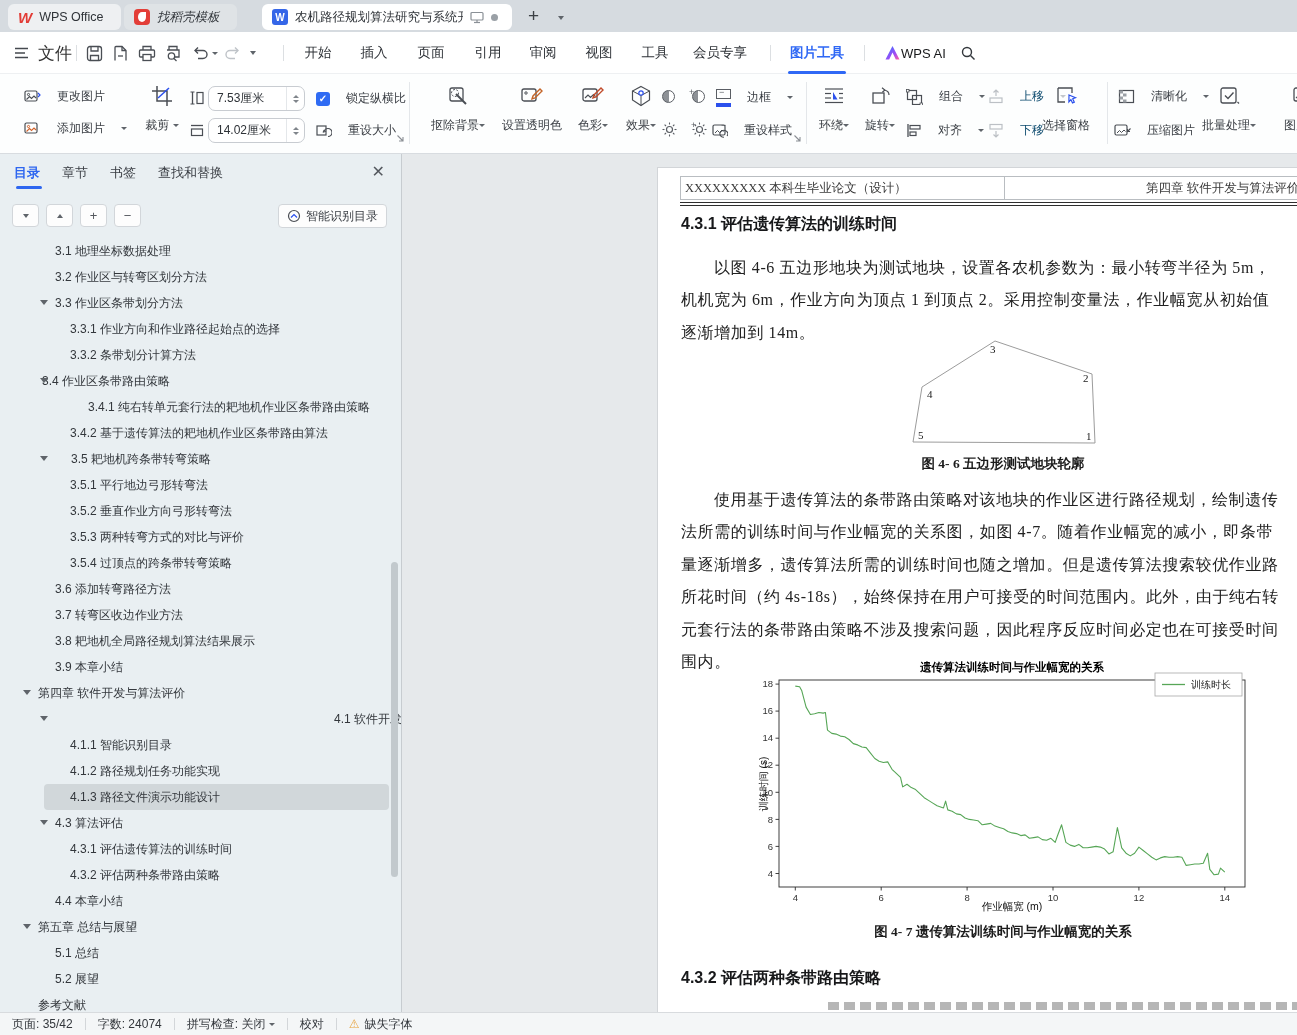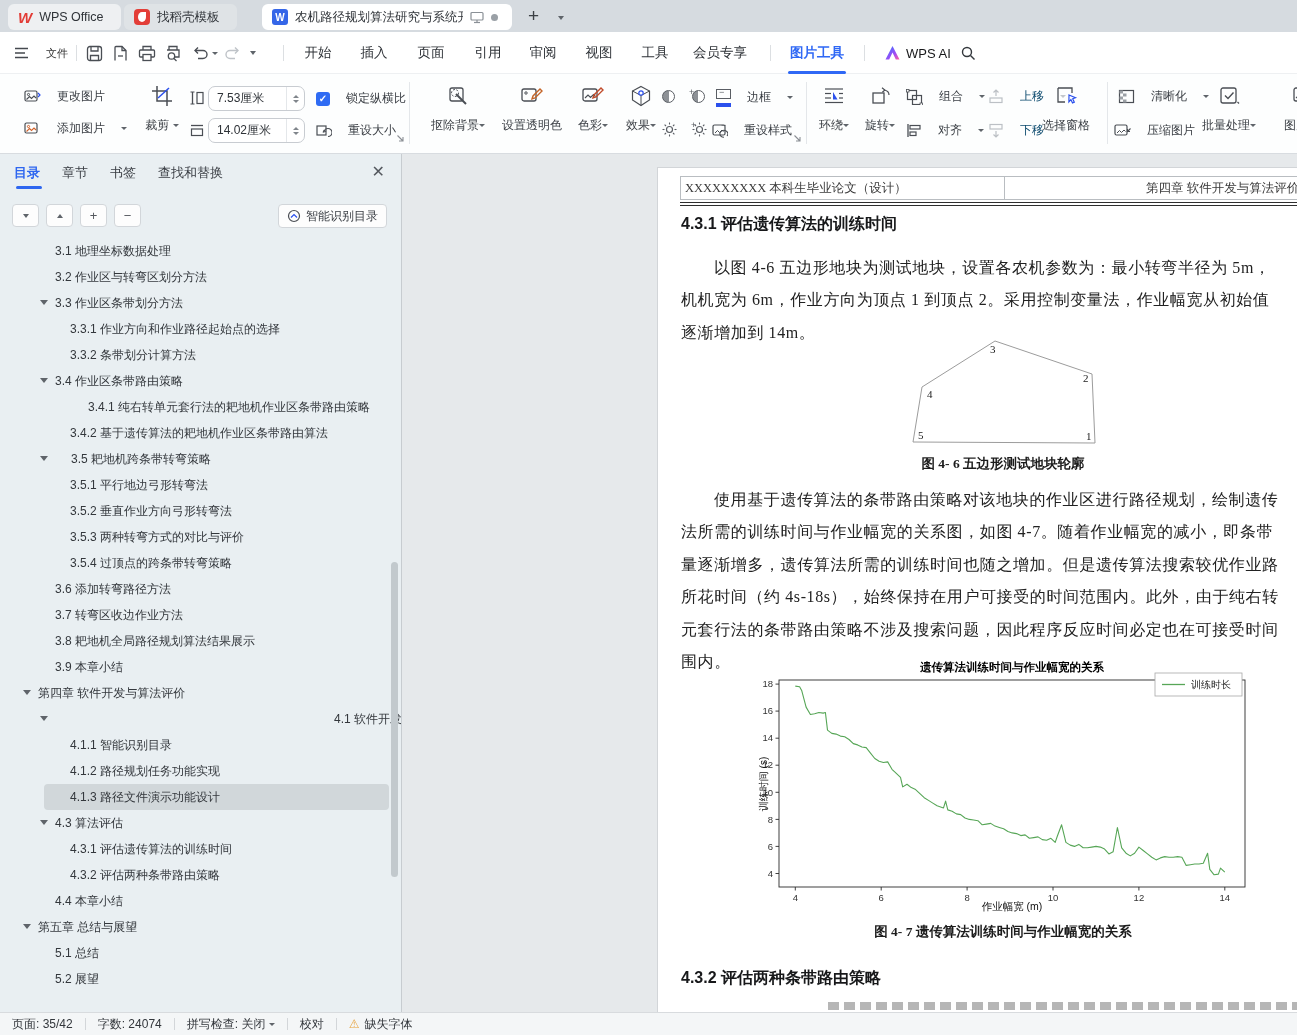--- a/index.html
+++ b/index.html
@@ -3,21 +3,21 @@
 <meta charset="utf-8">
 <style>
   * { margin:0; padding:0; box-sizing:border-box; }
   html,body { width:1297px; height:1035px; overflow:hidden; }
   body { font-family:"Liberation Sans", sans-serif; font-size:12px; color:#333; background:#d6dbdf; position:relative; }
 
   
   .tabbar { position:absolute; left:0; top:0; width:1297px; height:32px; background:#d6dbe0; }
   .tab { position:absolute; top:4px; height:26px; border-radius:6px; display:flex; align-items:center; padding:0 10px; gap:7px; font-size:12.5px; color:#2f3338; cursor:default; }
   .tab-home { left:8px; width:113px; background:#eef0f2; }
-  .tab-docer { left:124px; width:113px; background:#dfe3e6; }
+  .tab-docer { left:124px; width:113px; background:#dfe3e6;font-style:italic; }
   .tab-doc { left:262px; width:250px; background:#ffffff; }
   .wps-w { color:#e23c36; font-weight:bold; font-style:italic; font-size:15px; }
   .docer-ic { width:16px; height:16px; border-radius:4px; background:#e33e38; position:relative; flex:none; }
   .docer-ic::after { content:""; position:absolute; left:4px; top:3px; width:8px; height:10px; border-radius:60% 0 60% 60%; background:#fff; }
   .docw-ic { width:16px; height:16px; border-radius:3px; background:#3566e8; color:#fff; font-size:10px; font-weight:bold; display:flex; align-items:center; justify-content:center; flex:none; }
   .tab-doc .title { max-width:168px; overflow:hidden; white-space:nowrap; }
   .dot { width:7px; height:7px; border-radius:50%; background:#9aa0a6; flex:none; }
   .tab-plus { position:absolute; left:528px; top:5px; font-size:19px; color:#3c4045; }
   .tab-caret { position:absolute; left:558px; top:10px; }
 
@@ -89,21 +89,21 @@
   .cap { position:absolute; left:23px; width:644px; text-align:center; font-family:"Liberation Serif", serif; font-weight:bold; font-size:13.5px; color:#1c1c1c; white-space:nowrap; }
   .figwrap { position:absolute; }
   .cutline { position:absolute; left:170px; top:834px; width:470px; height:8px; background:repeating-linear-gradient(90deg,#6d6d6d 0 11px, transparent 11px 16px); opacity:0.5; }
 
   
   .statusbar { position:absolute; left:0; top:1012px; width:1297px; height:23px; background:#f4f6f7; border-top:1px solid #d8dbde; display:flex; align-items:center; font-size:12px; color:#33373c; padding-left:12px; }
   .sdiv { width:1px; height:12px; background:#d3d6d9; margin:0 12px; }
   .warn { color:#e6a23c; font-size:12px; margin-right:5px; }
 
   svg { display:block; }
-  .ai-txt { font-size:13px; color:#17181a; margin-left:5px; }
+  .ai-txt { font-size:13px; color:#17181a; }
 </style>
 </head>
 <body>
 
 <div class="tabbar">
   <div class="tab tab-home">
     <span class="wps-w">W</span>
     <span>WPS Office</span>
   </div>
   <div class="tab tab-docer">
@@ -125,21 +125,21 @@
   <div class="tab-plus">+</div>
   <div class="tab-caret"><span class="caret"></span></div>
 </div>
 
 <div class="menubar">
   <div class="mb" style="left:14px">
     <svg width="15" height="12" viewBox="0 0 15 12">
         <path d="M1 1.5h13M1 6h10M1 10.5h13" stroke="#45494f" stroke-width="1.4"></path>
       </svg>
   </div>
-  <div class="mb" style="left:46px; font-size:11px">文件</div>
+  <div class="mb" style="left:38px; font-size:17px">文件</div>
   <div class="vdiv" style="left:76px"></div>
   <div class="mb icnbtn" style="left:86px">
     <svg width="17" height="17" viewBox="0 0 17 17">
         <rect x="1.5" y="1.5" width="14" height="14" rx="2.5" fill="none" stroke="#4a4e54" stroke-width="1.3"></rect>
         <path d="M5 1.5v4.5h7V1.5M4.5 15.5v-5h8v5" fill="none" stroke="#4a4e54" stroke-width="1.3"></path>
       </svg>
   </div>
   <div class="mb icnbtn" style="left:112px">
     <svg width="17" height="17" viewBox="0 0 17 17">
         <path d="M3 15.5V2.5a1 1 0 0 1 1-1h6l4 4v10" fill="none" stroke="#4a4e54" stroke-width="1.3"></path>
@@ -544,21 +544,21 @@
         <div class="toc-item" style="padding-left: 55px;">
           <span class="tri" style="left: 40px;"></span>
           <span>3.3 作业区条带划分方法</span>
         </div>
         <div class="toc-item" style="padding-left: 70px;">
           <span>3.3.1 作业方向和作业路径起始点的选择</span>
         </div>
         <div class="toc-item" style="padding-left: 70px;">
           <span>3.3.2 条带划分计算方法</span>
         </div>
-        <div class="toc-item" style="padding-left: 55px;">
+        <div class="toc-item" style="padding-left: 42px;">
           <span class="tri" style="left: 40px;"></span>
           <span>3.4 作业区条带路由策略</span>
         </div>
         <div class="toc-item" style="padding-left: 88px;">
           <span>3.4.1 纯右转单元套行法的耙地机作业区条带路由策略</span>
         </div>
         <div class="toc-item" style="padding-left: 70px;">
           <span>3.4.2 基于遗传算法的耙地机作业区条带路由算法</span>
         </div>
         <div class="toc-item" style="padding-left: 71px;">
@@ -621,20 +621,23 @@
         </div>
         <div class="toc-item" style="padding-left: 38px;">
           <span class="tri" style="left: 23px;"></span>
           <span>第五章 总结与展望</span>
         </div>
         <div class="toc-item" style="padding-left: 55px;">
           <span>5.1 总结</span>
         </div>
         <div class="toc-item" style="padding-left: 55px;">
           <span>5.2 展望</span>
+        </div>
+        <div class="toc-item" style="padding-left: 38px;">
+          <span>参考文献</span>
         </div>
       </div>
     <div class="sb-scroll"></div>
   </div>
 
   <div class="docarea">
     <div class="page">
 
       <div class="hdr-cell hdr-left">
         <div class="hdr-text">XXXXXXXXX 本科生毕业论文（设计）</div>

